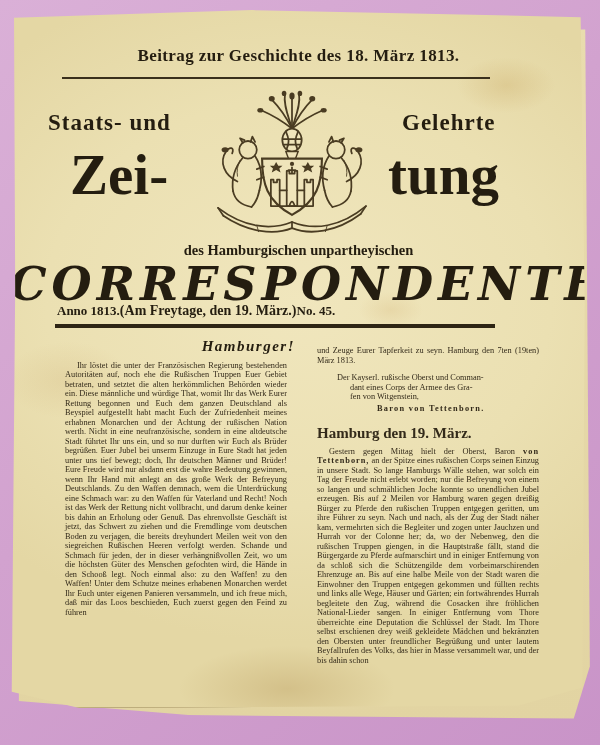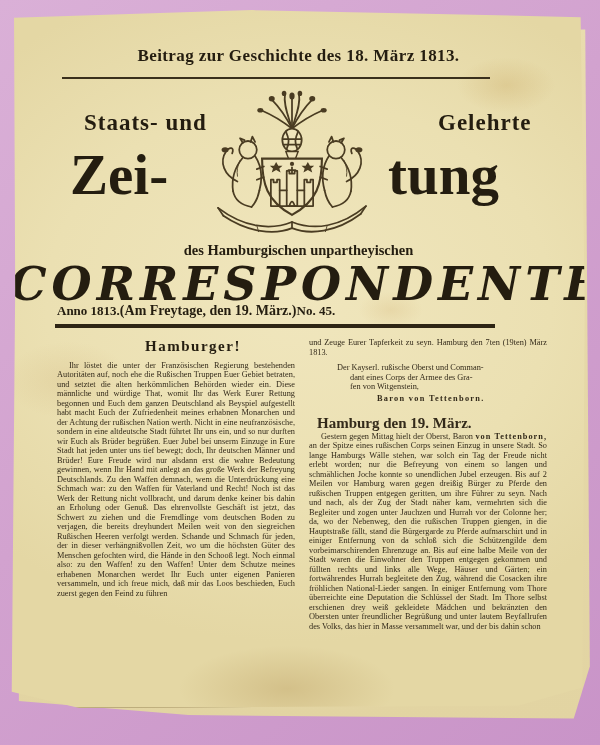--- a/index.html
+++ b/index.html
@@ -27,21 +27,21 @@
   }
   .paper-bottom-edge{
     position:absolute;left:2%;bottom:0;width:96%;height:3px;
     background:linear-gradient(90deg,rgba(110,88,40,.15),rgba(104,82,38,.6) 30%,rgba(104,82,38,.55) 80%,rgba(110,88,40,.2));
   }
   .banner{
     position:absolute;top:38px;left:0;width:100%;text-align:center;
     font-size:17px;font-weight:bold;letter-spacing:.4px;color:#241d10;
   }
   .rule-thin{position:absolute;top:69px;left:52px;width:428px;height:2px;background:#3a301c;}
-  .mast-small{position:absolute;font-size:23px;font-weight:bold;letter-spacing:1px;color:#241d10;margin-left:36px;}
+  .mast-small{position:absolute;font-size:23px;font-weight:bold;letter-spacing:1px;color:#241d10;}
   .mast-small.left{left:38px;top:102px;}
   .mast-small.right{left:392px;top:102px;}
   .mast-big{position:absolute;font-size:57px;font-weight:bold;color:#241d10;line-height:1;}
   .mast-big.left{left:60px;top:138px;}
   .mast-big.right{left:378px;top:138px;}
   .crest{position:absolute;left:194px;top:76px;width:176px;height:158px;}
   .subtitle{position:absolute;top:234px;left:0;width:100%;text-align:center;
     font-size:14.5px;font-weight:bold;color:#241d10;}
   .main-title{
     position:absolute;top:249px;left:0;width:100%;text-align:center;
@@ -53,25 +53,25 @@
     display:flex;justify-content:flex-start;align-items:baseline;
     font-size:13px;font-weight:bold;color:#241d10;
   }
   .issue-row .mid{font-size:14px;}
   .rule-thick{position:absolute;top:316px;left:45px;width:440px;height:3.5px;background:#2e2514;}
   .columns{
     position:absolute;top:330px;left:47px;width:490px;
     display:flex;gap:14px;
   }
   .col{width:238px;font-size:8.3px;line-height:9.5px;text-align:justify;color:#332a1a;}
-  .col p{margin:0;}
+  .col p{margin:8px;}
   .indent{text-indent:12px;}
   .col-heading{
     margin:4px 0 9px 34px;font-size:15px;font-weight:bold;letter-spacing:1.5px;
-    color:#241d10;text-align:center;
+    color:#241d10;text-align:right;font-style:italic;
   }
   .signature{margin:6px 0 4px 28px;text-align:left;}
   .sig-l2,.sig-l3{margin-left:13px;}
   .sig-name{margin:2px 0 16px 40px;letter-spacing:1.3px;font-weight:bold;}
   .dateline{margin:9px 0 3px 8px;font-weight:bold;font-size:15px;text-align:left;}
   .bold-name{font-weight:bold;letter-spacing:1px;}
   svg .ink{stroke:#4a3c22;fill:none;stroke-width:2;stroke-linecap:round;stroke-linejoin:round;}
   svg .ink-fill{fill:#4a3c22;stroke:none;}
   svg .panel{fill:#efe4ba;stroke:#4a3c22;}
 </style>

